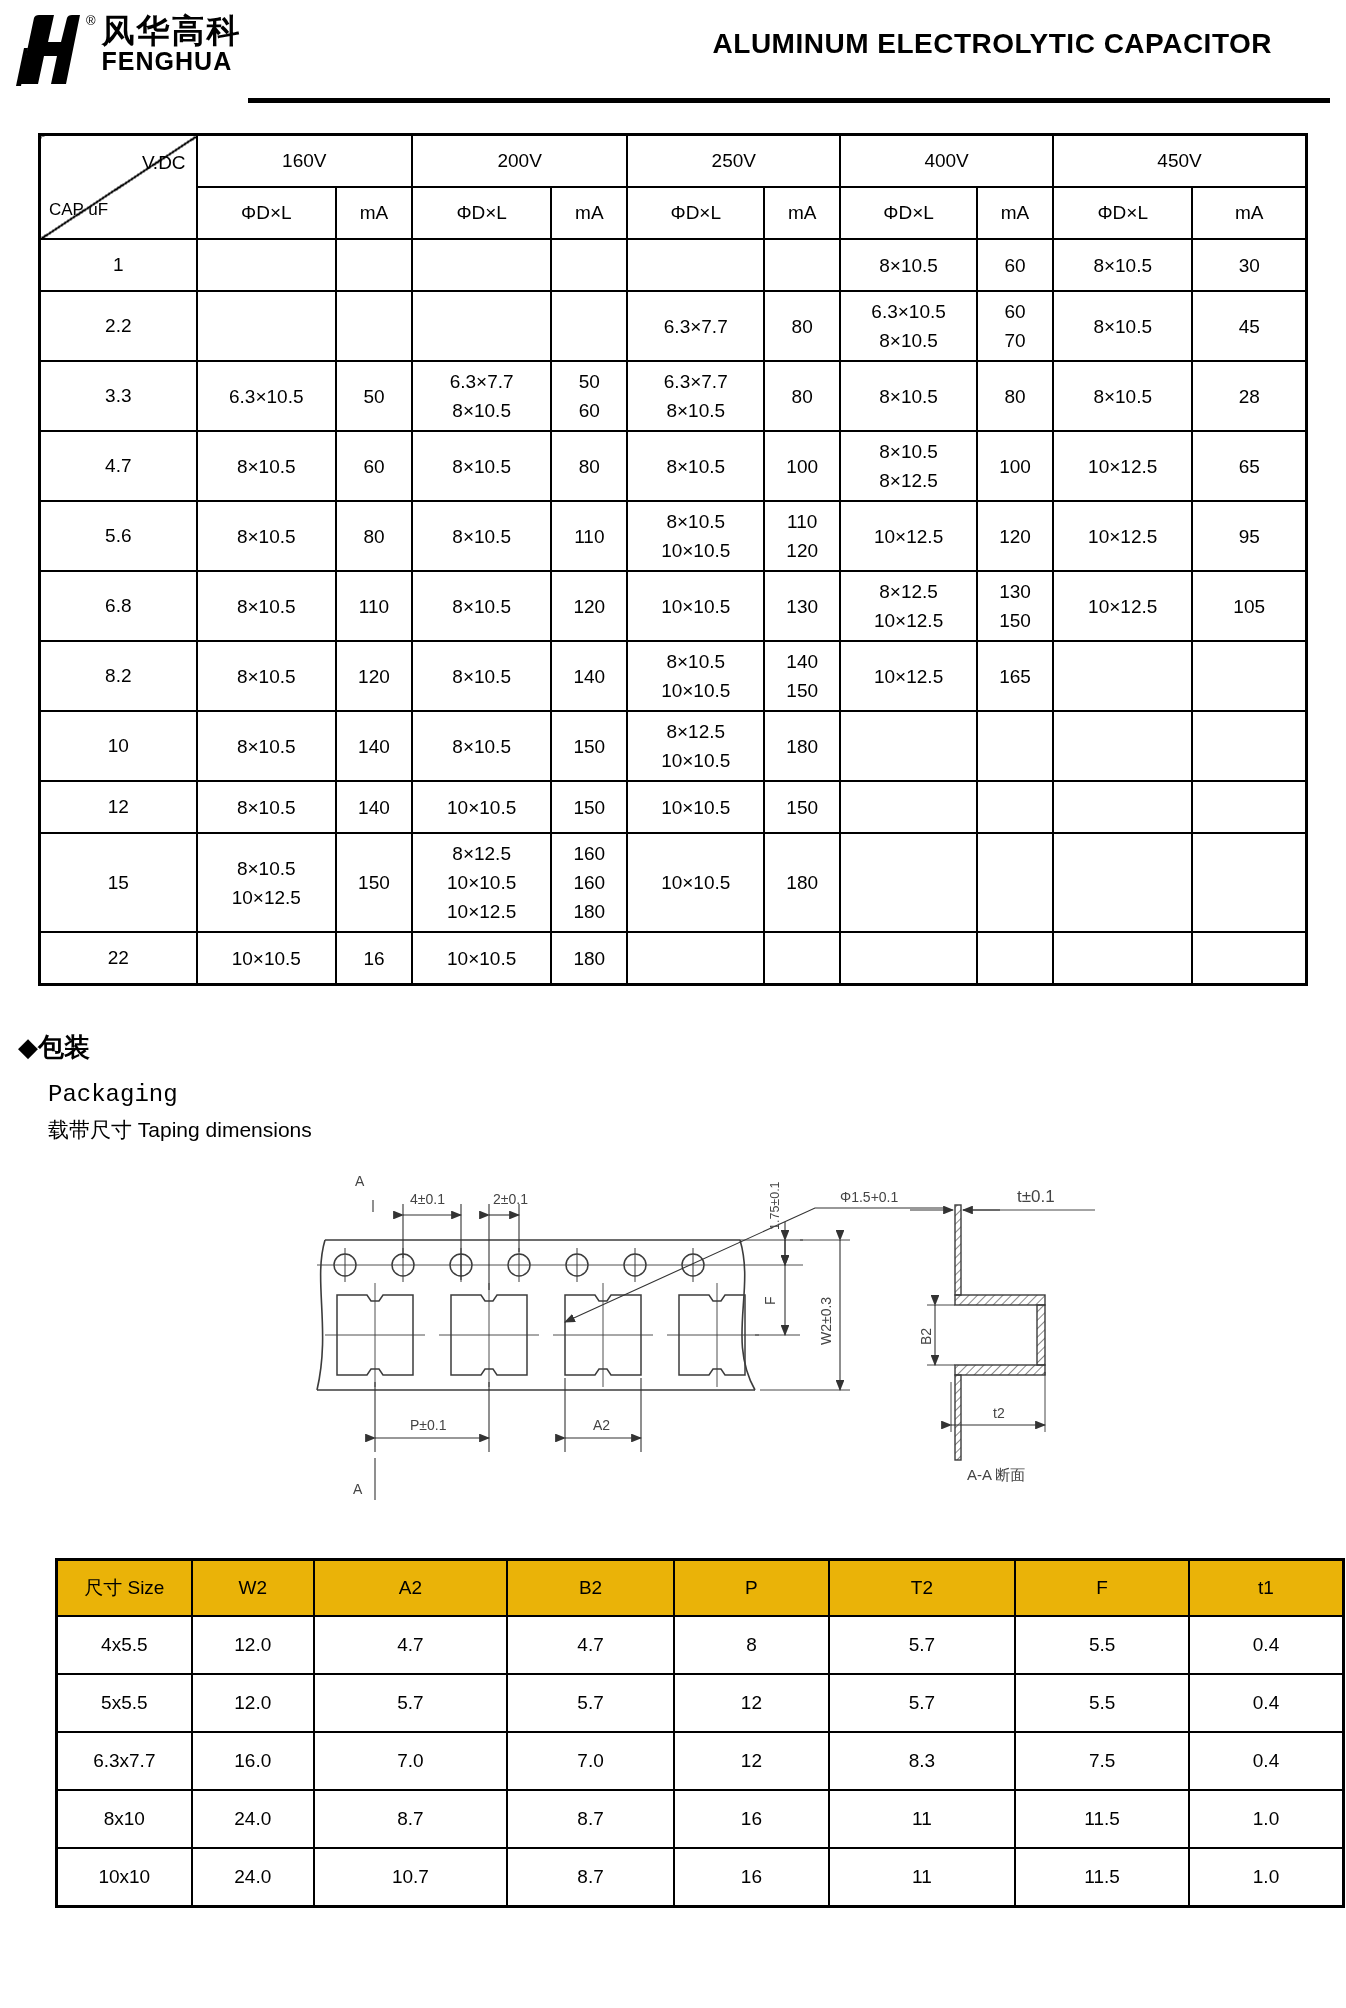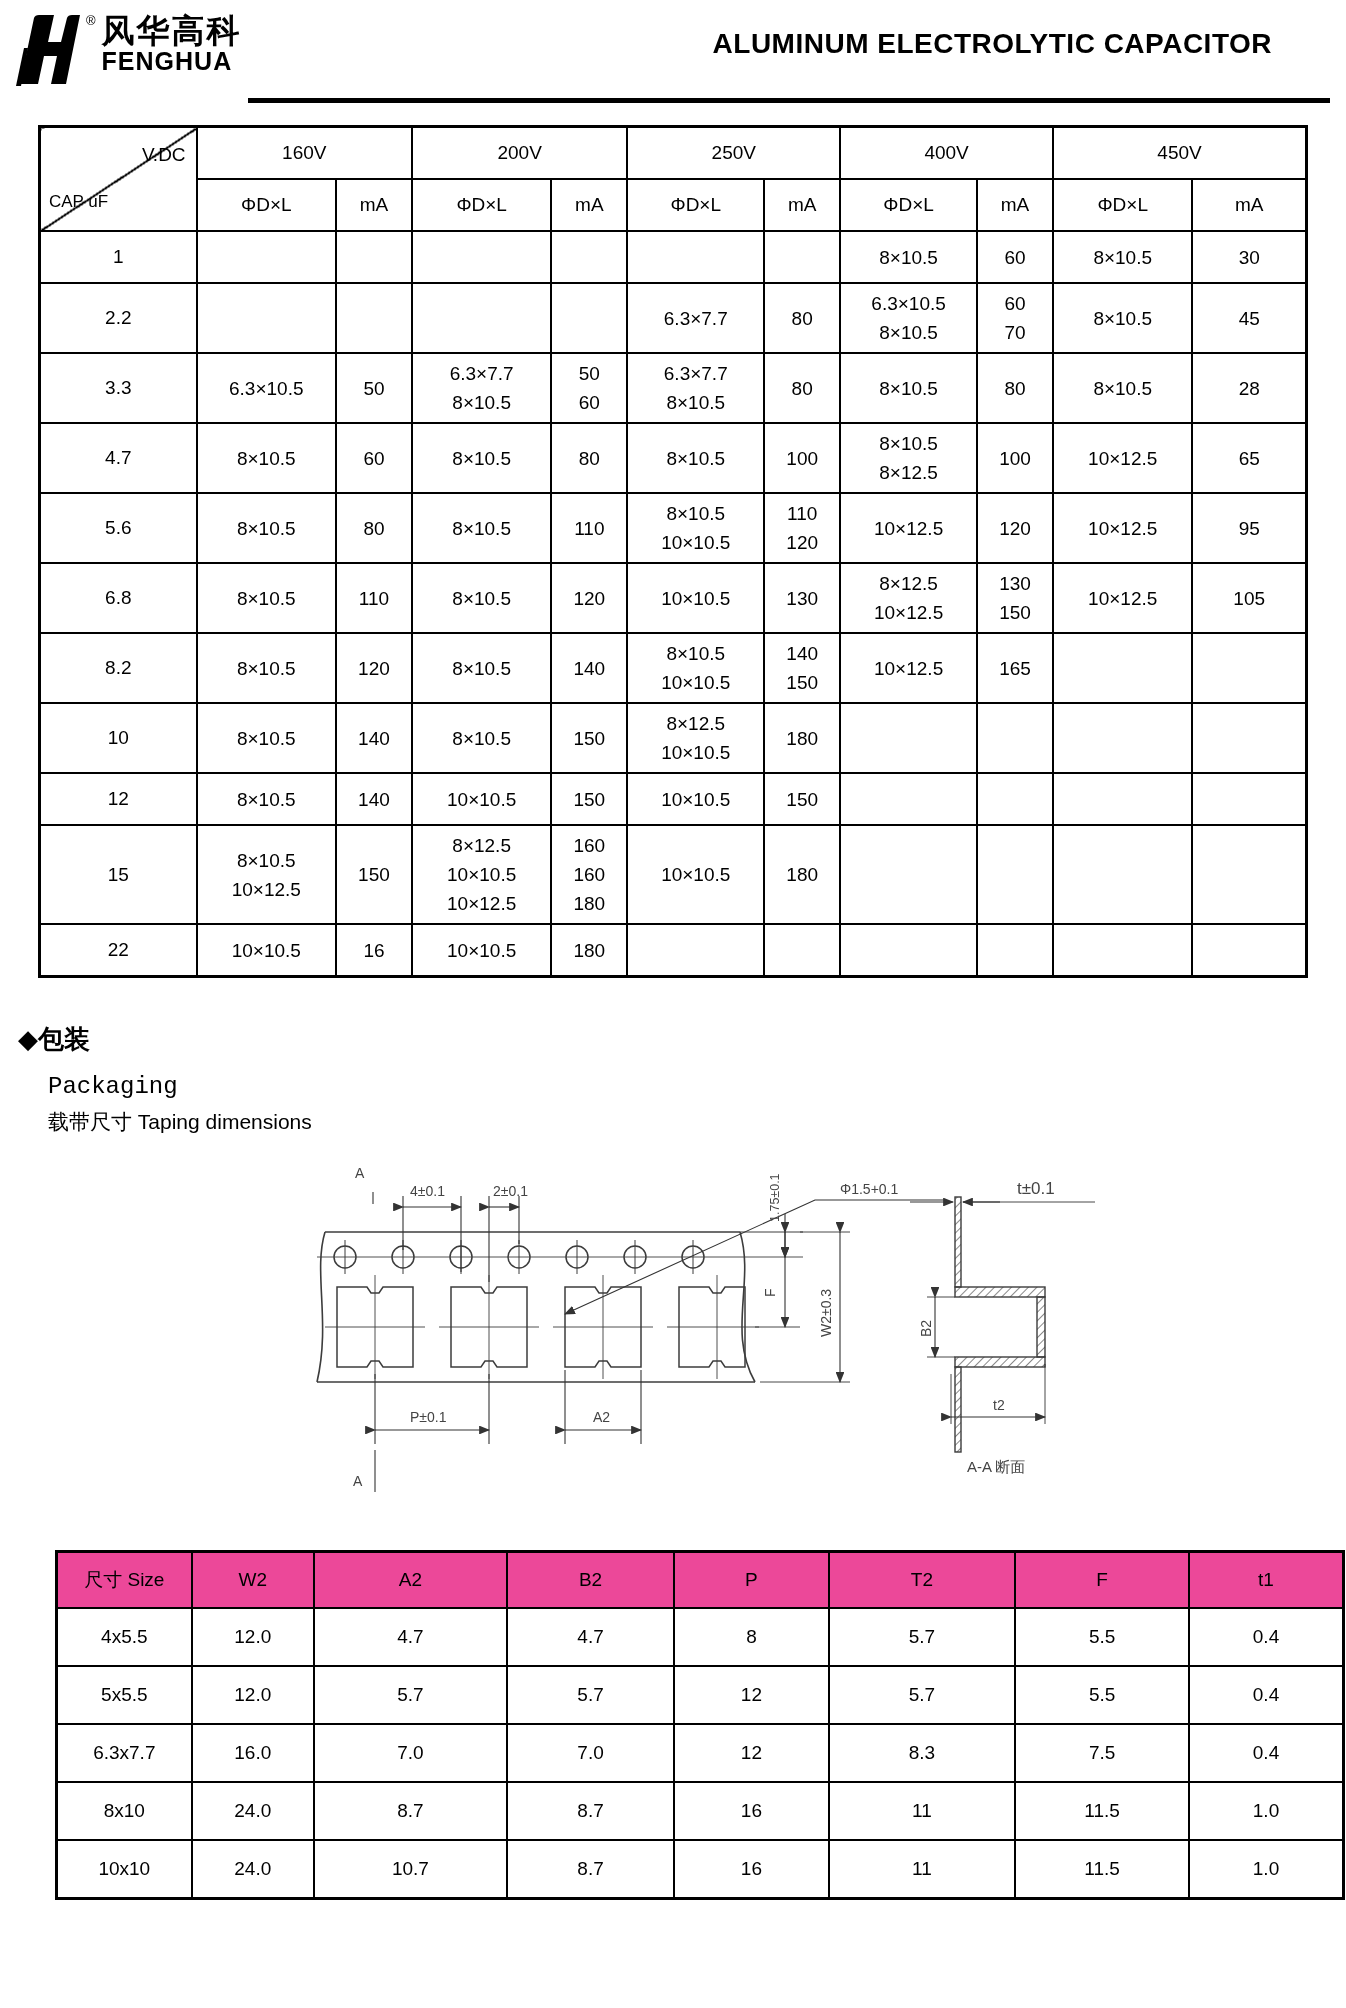--- a/index.html
+++ b/index.html
@@ -13,41 +13,41 @@
   .logo-wrap{display:flex;align-items:flex-start;}
   .logo-glyph{width:70px;height:72px;flex:0 0 auto;}
   .reg-mark{font-size:13px;margin:0 2px 0 2px;line-height:1;}
   .logo-text{display:flex;flex-direction:column;margin-left:4px;}
   .logo-cn{font-size:33px;font-weight:bold;letter-spacing:2px;line-height:1.05;}
   .logo-en{font-size:25px;font-weight:bold;letter-spacing:1px;line-height:1.0;font-stretch:condensed;}
   .doc-title{flex:1;text-align:right;font-size:28px;font-weight:bold;letter-spacing:0.5px;padding-top:14px;padding-right:60px;}
   .header-rule{height:5px;background:#000;margin:0 16px 0 248px;}
   
   table{border-collapse:collapse;table-layout:fixed;}
-  .ratings{width:1270px;margin:22px 0 0 38px;font-size:19px;}
+  .ratings{width:1270px;margin:30px 0 0 38px;font-size:19px;}
   .ratings th,.ratings td{border:2px solid #000;text-align:center;vertical-align:middle;padding:5px 2px;font-weight:normal;}
   .ratings{border:3px solid #000;}
   .ratings thead th{height:40px;}
   .ratings td{height:40px;}
   .line{line-height:29px;}
   .corner-cell{position:relative;padding:0;
     background:linear-gradient(to bottom right,transparent calc(50% - 1px),#000 calc(50% - 1px),#000 calc(50% + 1px),transparent calc(50% + 1px));}
   .corner-vdc{position:absolute;top:16px;right:10px;font-size:19px;}
   .corner-cap{position:absolute;bottom:18px;left:8px;font-size:17px;}
   
   .pack-heading{font-size:26px;font-weight:bold;margin:44px 0 0 18px;}
   .pack-sub{font-size:24px;margin:16px 0 0 48px;font-family:Liberation Mono, monospace;}
   .pack-sub2{font-size:21px;margin:8px 0 0 48px;}
   
   .drawing-wrap{margin:16px 0 0 255px;}
   .drawing-wrap svg{display:block;}
   
   .taping{width:1290px;margin:18px 0 0 55px;font-size:19px;border:3px solid #000;}
   .taping th,.taping td{border:2px solid #000;text-align:center;vertical-align:middle;font-weight:normal;}
-  .taping thead th{background:#ec4899;height:52px;}
+  .taping thead th{background:#eab308;height:52px;}
   .taping td{height:54px;}
   .raise{transform:translateY(-6px);}
 </style>
 </head>
 <body>
 
 <div class="page-header">
   <div class="logo-wrap">
     <svg class="logo-glyph" viewBox="0 0 70 72">
       <path d="M6 70 L20 4 Q21 1 25 1 L40 1 L34 28 L47 28 L53 4 Q54 1 58 1 L66 1 L52 70 L37 70 L43 42 L30 42 L24 70 Z" fill="#000"></path>

